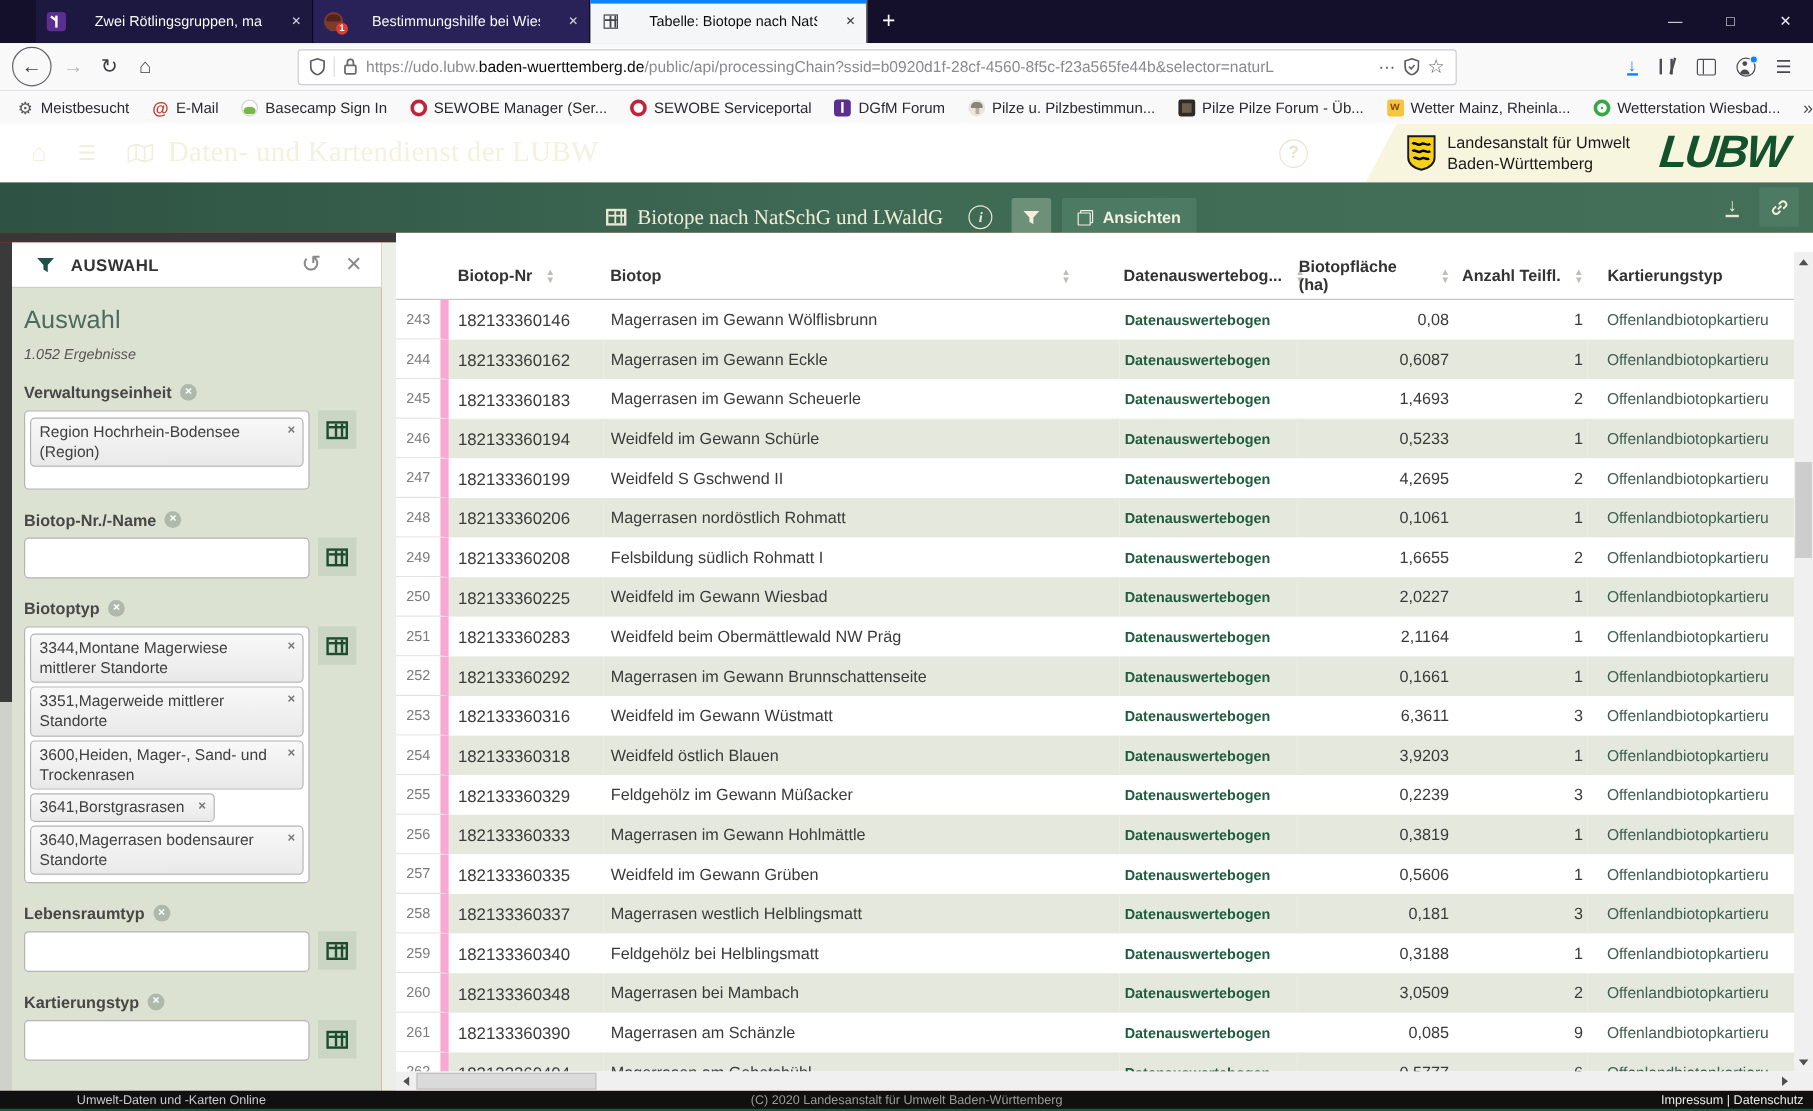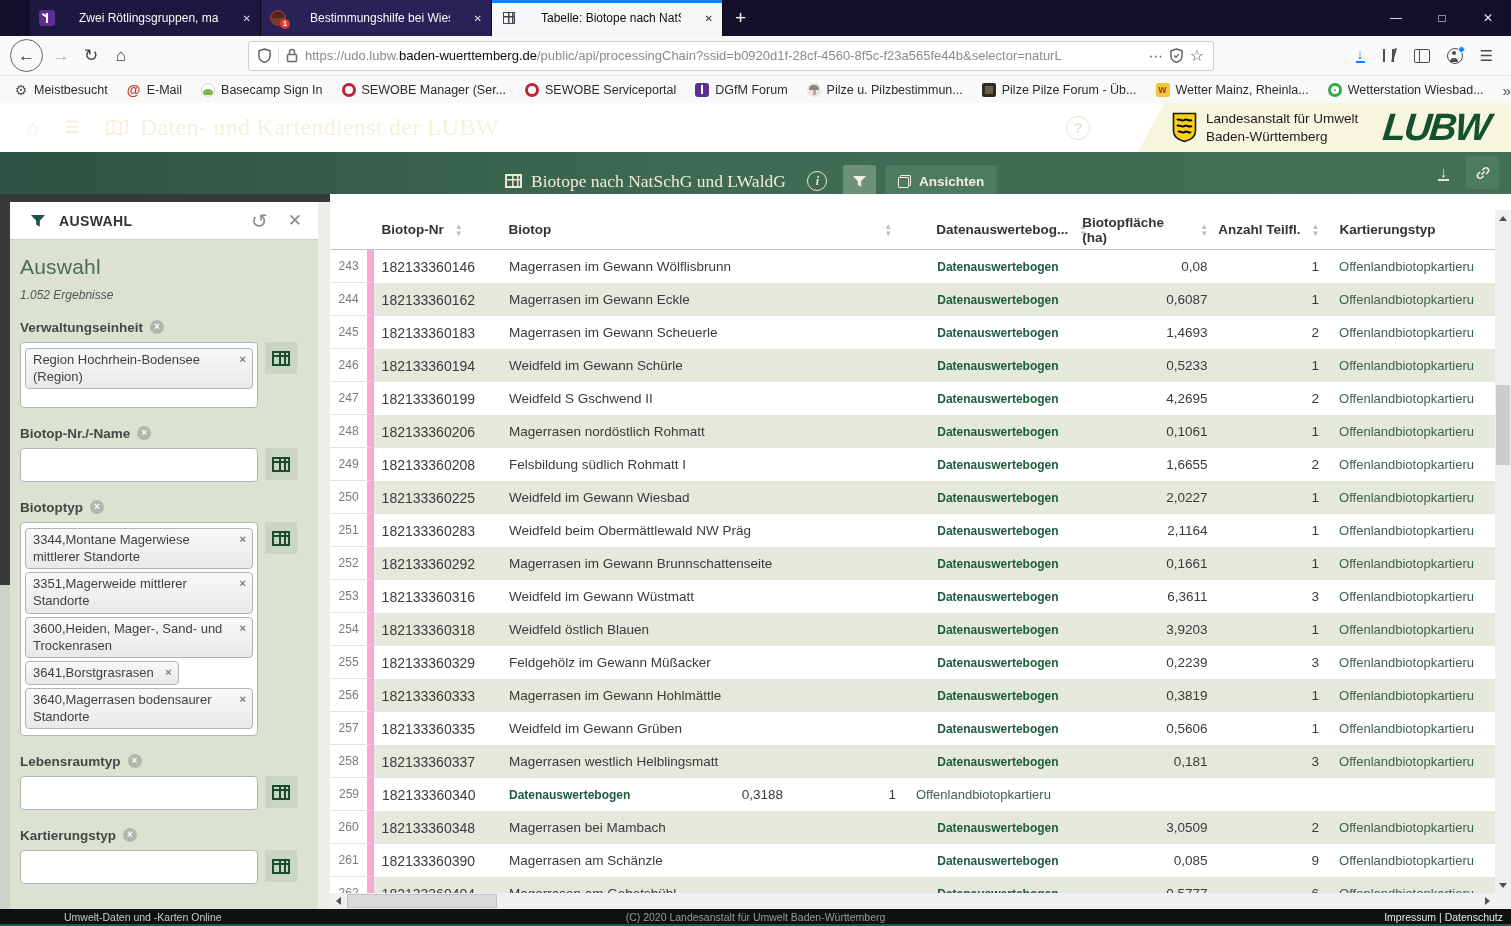--- a/index.html
+++ b/index.html
@@ -612,20 +612,21 @@
             <div class="cell c-nr band">182133360337</div>
             <div class="cell c-bio band">Magerrasen westlich Helblingsmatt</div>
             <div class="cell c-bog band">Datenauswertebogen</div>
             <div class="cell c-fla band">0,181</div>
             <div class="cell c-tei band">3</div>
             <div class="cell c-kar band">Offenlandbiotopkartieru</div>
           </div>
           <div class="trow">
             <div class="cell c-idx">259</div>
             <div class="cell c-nr band">182133360340</div>
+            <div class="cell c-bio band">Feldgehölz bei Helblingsmatt</div>
             <div class="cell c-bog band">Datenauswertebogen</div>
             <div class="cell c-fla band">0,3188</div>
             <div class="cell c-tei band">1</div>
             <div class="cell c-kar band">Offenlandbiotopkartieru</div>
           </div>
           <div class="trow alt">
             <div class="cell c-idx">260</div>
             <div class="cell c-nr band">182133360348</div>
             <div class="cell c-bio band">Magerrasen bei Mambach</div>
             <div class="cell c-bog band">Datenauswertebogen</div>

